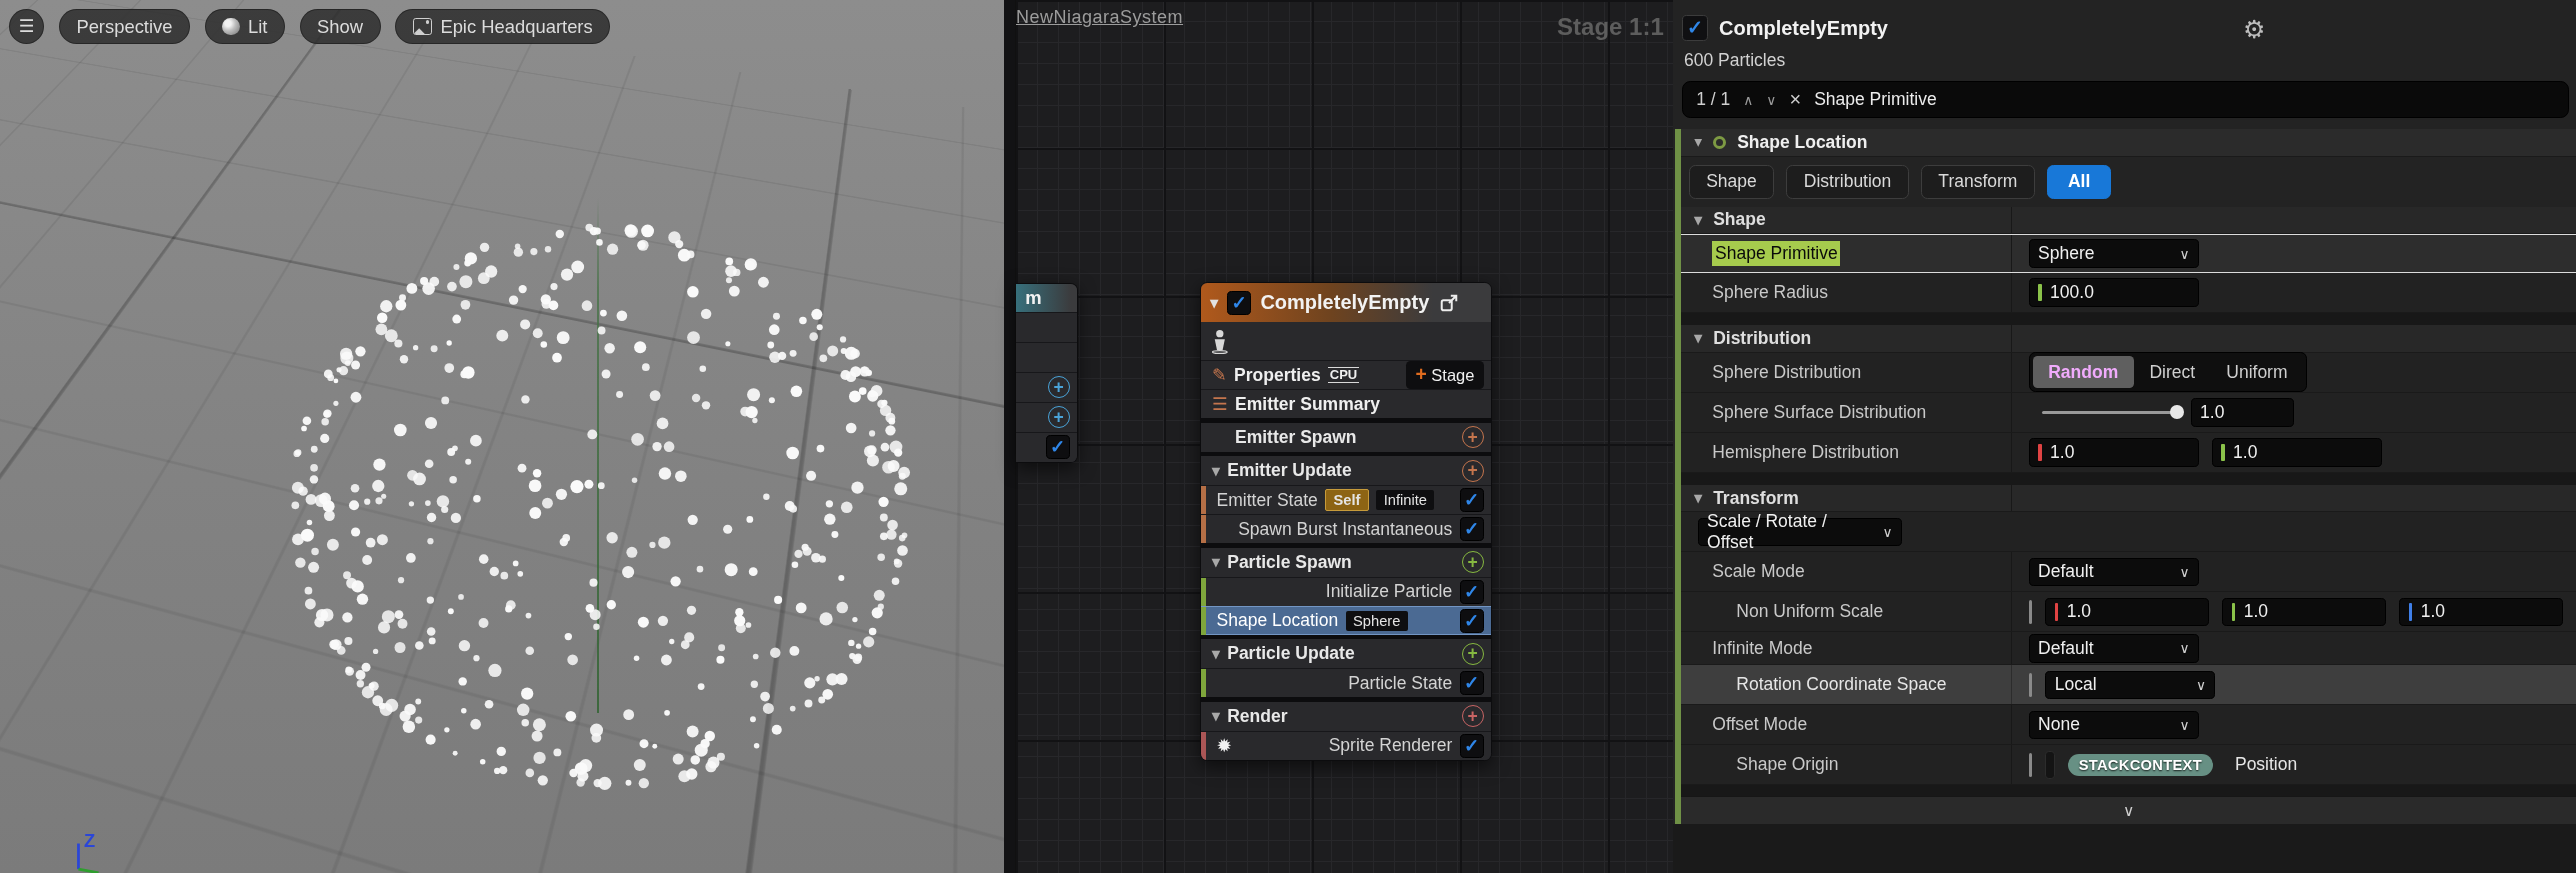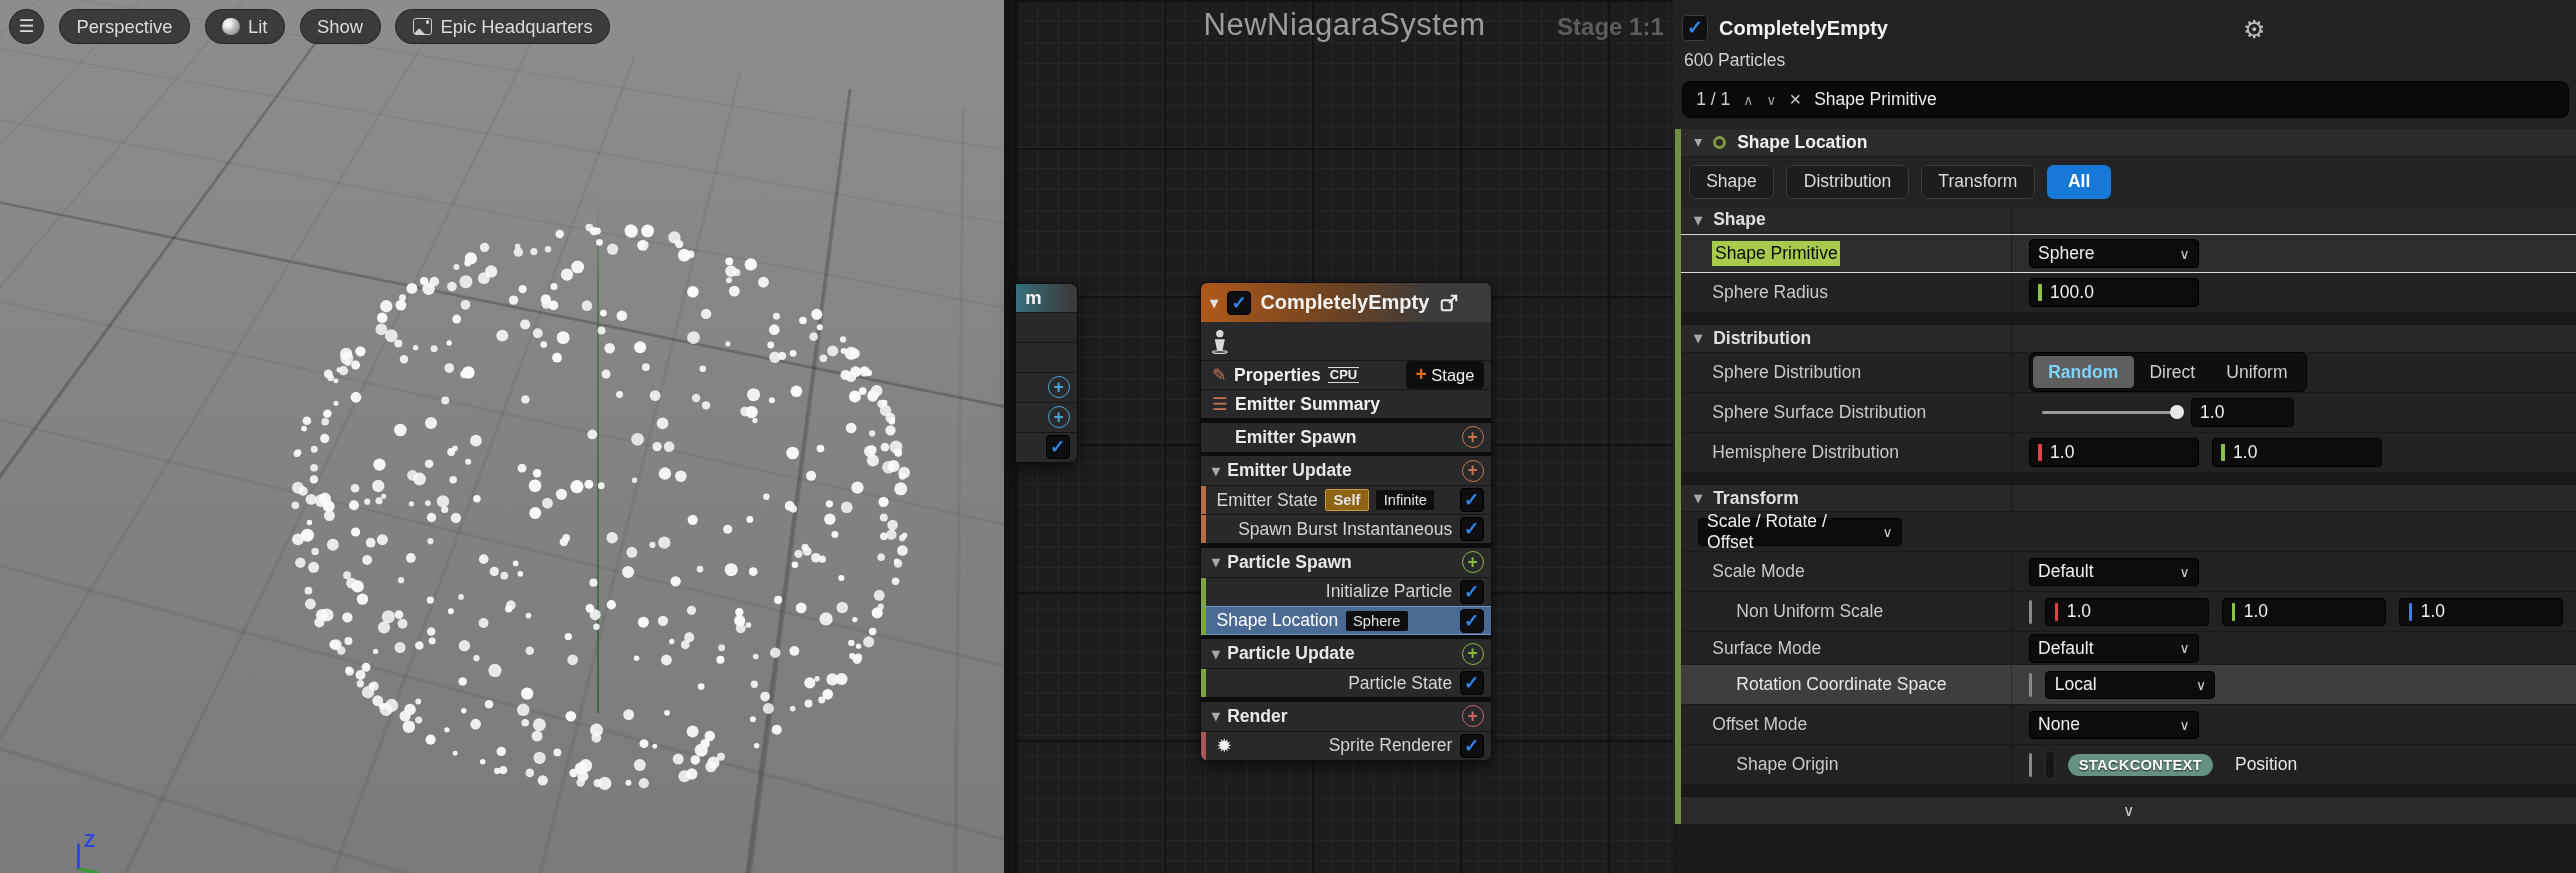--- a/index.html
+++ b/index.html
@@ -39,22 +39,22 @@
 
   
   #graph { position:absolute; left:1016px; top:0; width:657px; height:873px;
            background-color:#1d1d1f;
            background-image:
              linear-gradient(#121214 1.8px, transparent 1.8px),
              linear-gradient(90deg, #121214 1.8px, transparent 1.8px),
              linear-gradient(#27272a 0.9px, transparent 0.9px),
              linear-gradient(90deg, #27272a 0.9px, transparent 0.9px);
            background-size:148px 148px, 148px 148px, 21px 21px, 21px 21px; }
-  .graph-title { position:absolute; top:7.4px; left:0; right:0; text-align:center;
-                 font-size:31px; color:#9c9c9c; letter-spacing:0.5px; }
+  .graph-title { position:absolute; top:7.4px; left:0; right:0; text-align:left;
+                 font-size:18px; color:#9c9c9c; letter-spacing:0.5px;text-decoration:underline; }
   .zoom-label { position:absolute; top:13px; right:9.2px; font-size:24px; font-weight:bold; color:#5d5d5d; }
 
   .unode { position:absolute; background:#29292c; border:1.8px solid #0c0c0e; border-radius:7.4px;
            box-shadow:0 5.5px 16.5px rgba(0,0,0,.55); overflow:hidden; }
   .uhead { height:39px; display:flex; align-items:center; gap:9.2px; padding:0 9.2px;
            font-size:20px; font-weight:bold; color:#f2f2f2; }
   .uhead.orange { background:linear-gradient(90deg, #b0591c, #6e431f 45%, #3b3b3d 80%); }
   .uhead.teal   { background:linear-gradient(90deg, #37707c, #3b3b3d 90%); }
   .tri { color:#e2e2e2; font-size:15.6px; }
   .tri.dim { color:#a8a8a8; }
@@ -131,21 +131,21 @@
   .vbox { height:28.5px; background:#0c0c0c; border:0.9px solid #000; border-radius:4.6px;
           display:flex; align-items:center; padding:0 8.3px; color:#f0f0f0; gap:8.3px; }
   .vbox .acc { width:3.7px; height:17.5px; border-radius:0.9px; flex:0 0 auto; }
   .acc.g { background:#8bc34a; } .acc.r { background:#e04343; } .acc.b { background:#3f7fe8; }
   .acc.m { background:#c95fd2; }
   .dd { justify-content:space-between; }
   .dd .chev { color:#d0d0d0; font-size:13.8px; margin-left:11px; }
   .w185 { width:170px; } .w220 { width:204px; }
   .seg { background:#0f0f0f; border:0.9px solid #000; border-radius:6.4px; display:flex; padding:2.8px; }
   .seg span { padding:5.5px 15.6px; font-size:17.5px; color:#cfcfcf; border-radius:4.6px; }
-  .seg .on { background:#5f5f5f; color:#7dd3fc; font-weight:bold; }
+  .seg .on { background:#5f5f5f; color:#f0abfc; font-weight:bold; }
   .rst { width:3.7px; height:24px; background:#8a8a8a; border-radius:1.8px; flex:0 0 auto; }
   .slider-track { width:136px; height:2.8px; background:#9a9a9a; border-radius:1.8px; position:relative; }
   .slider-track .knob { position:absolute; right:-6.4px; top:-5.5px; width:13.8px; height:13.8px;
                         border-radius:50%; background:#e8e8e8; }
   .pill-badge { background:#679084; color:#fff; font-weight:bold; font-size:14.7px; letter-spacing:0.3px;
                 border-radius:12px; padding:2.8px 11px; text-shadow:0 0.9px 1.8px rgba(0,0,0,.8); }
   .mini-m { height:27.6px; width:9.2px; background:#141414; border:0.9px solid #2c2c2c; border-radius:3.7px;
             display:flex; align-items:center; justify-content:center; }
   .chevrow { margin-left:8.3px; height:27.6px; background:#2a2a2a; display:flex; align-items:center;
              justify-content:center; color:#d0d0d0; font-size:15.6px; border-top:0.9px solid #161616; }
@@ -917,21 +917,21 @@
           </div>
           <div class="vbox" style="width:164px;">
             <span class="acc b"></span>
               <span>1.0</span>
           </div>
         </div>
       </div>
 
       <div class="drow prop" style="height:33px;">
         <div class="dlabel">
-            <span>Surface Mode</span>
+            <span>Infinite Mode</span>
           </div>
         <div class="dctrl">
           <div class="vbox dd w185">
             <span>Default</span>
             <span class="chev">∨</span>
           </div>
         </div>
       </div>
 
       <div class="drow prop sub hover">

